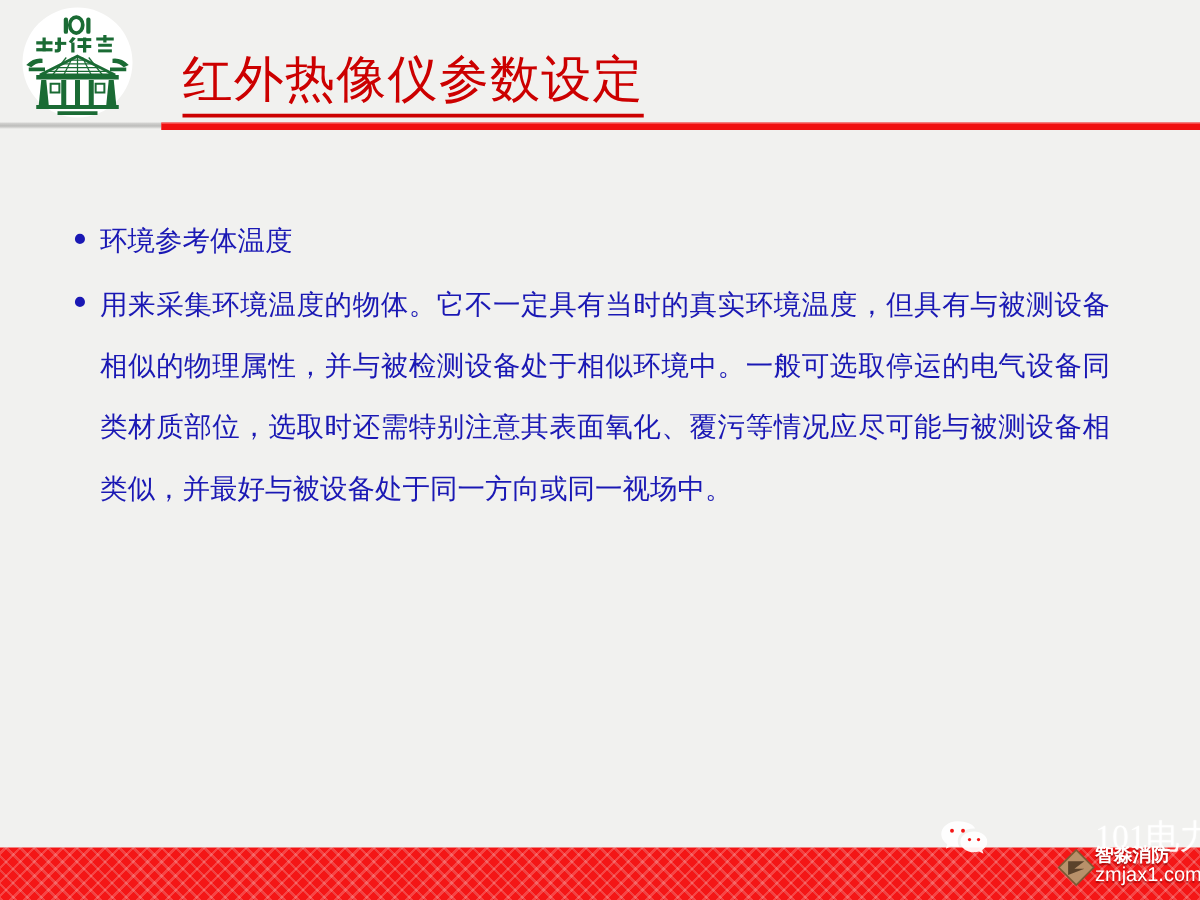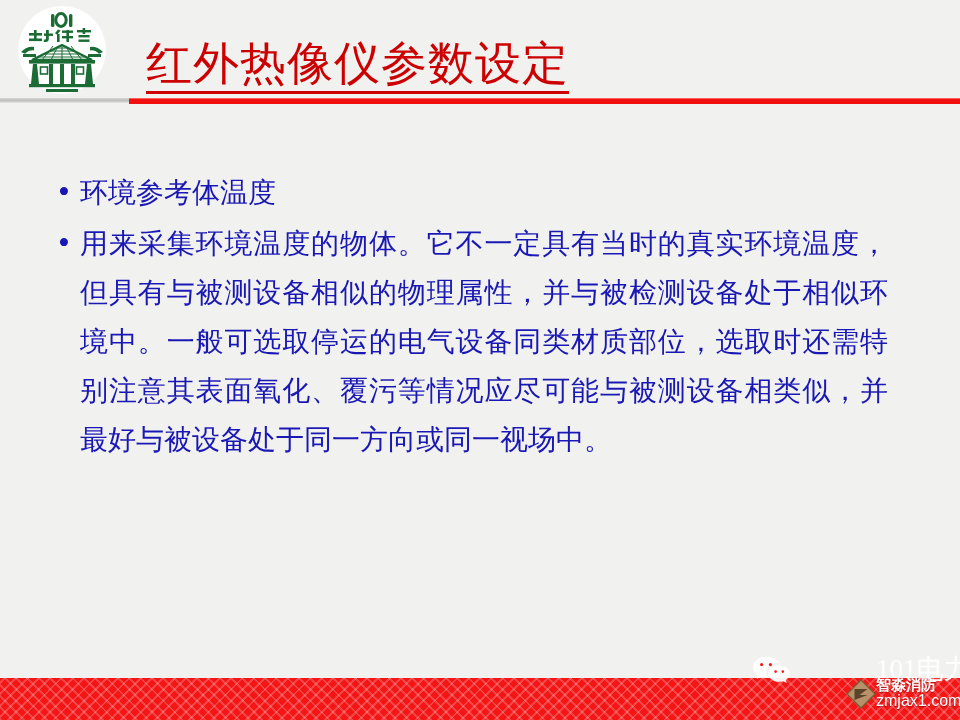--- a/index.html
+++ b/index.html
@@ -36,21 +36,21 @@
     top: 4px;
     width: 98px;
     height: 92px;
   }
   #logo svg { display: block; }
 
   #slide-title {
     position: absolute;
     left: 146px;
     top: 38px;
-    font-size: 46px;
+    font-size: 40px;
     line-height: 52px;
     color: #cc0000;
     letter-spacing: 1px;
     white-space: nowrap;
     font-family: "Liberation Serif", "DejaVu Serif", serif;
     border-bottom: 3px solid #cc0000;
     padding-bottom: 1px;
     display: inline-block;
   }
 
@@ -93,21 +93,21 @@
     font-size: 34px;
     line-height: 48px;
     color: #1a18b4;
     text-align: left;
     padding-left: 6px;
     box-sizing: border-box;
   }
 
   .bullet-text {
     flex: 1 1 auto;
-    font-size: 28px;
+    font-size: 22px;
     line-height: 49px;
     color: #1a18b4;
     font-family: "Liberation Serif", "DejaVu Serif", serif;
   }
 
   #b1 { margin-bottom: 2px; }
   #b1 .bullet-text { white-space: nowrap; }
 
   #b2 .bullet-text {
     text-align: justify;

